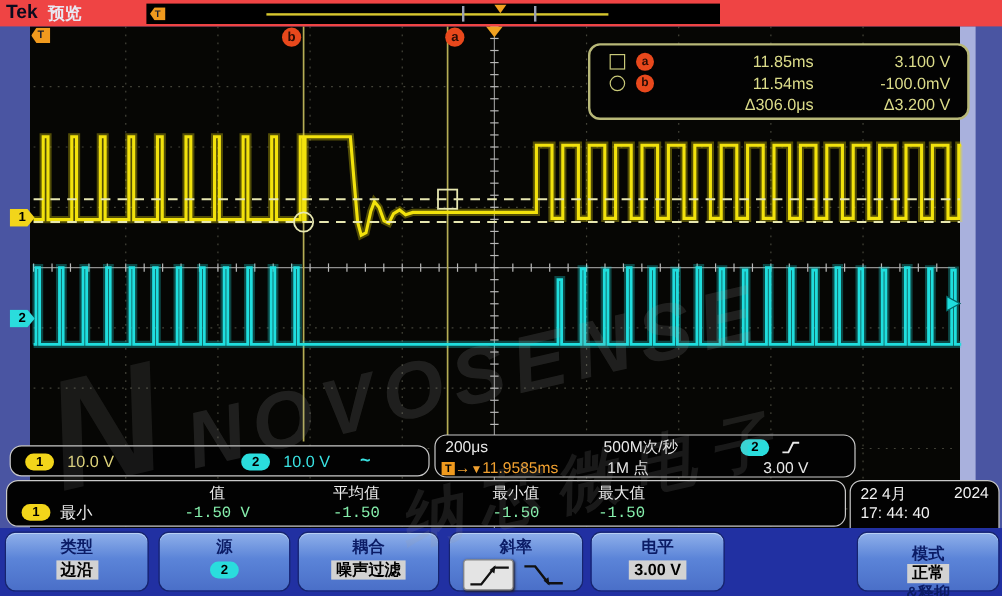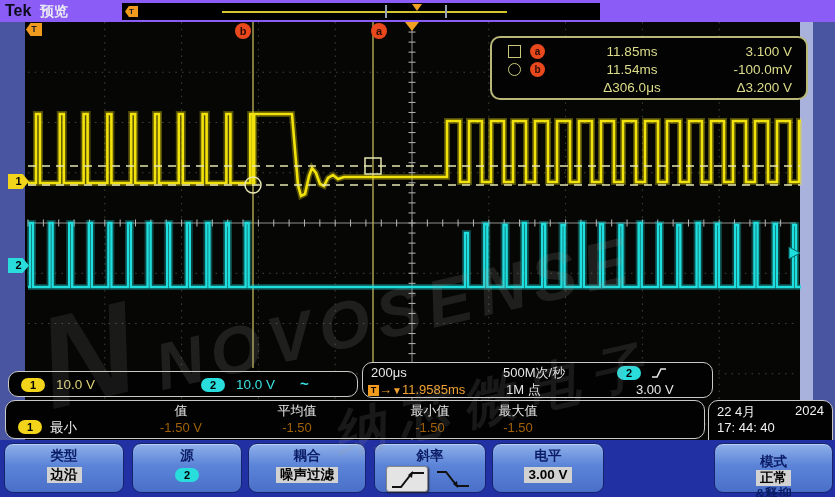--- a/index.html
+++ b/index.html
@@ -1,20 +1,20 @@
 <!DOCTYPE html>
 <html><head>
 <meta charset="utf-8">
 <style>
   * { margin:0; padding:0; box-sizing:border-box; }
   body { background:#222; font-family:"Liberation Sans","DejaVu Sans",sans-serif; }
   #scope { position:relative; width:835px; height:497px; background:#4a55a2; overflow:hidden; }
 
   
-  .topbar { position:absolute; left:0; top:0; width:835px; height:22px; background:#8b5cf6; z-index:30; }
+  .topbar { position:absolute; left:0; top:0; width:835px; height:22px; background:#ef4444; z-index:30; }
   .brand { position:absolute; left:5px; top:2px; font-size:16px; font-weight:900; color:#0b0b1e; letter-spacing:0; }
   .mode  { position:absolute; left:40px; top:3px; font-size:14px; font-weight:bold; color:#e8e8f2; }
   .recstrip { position:absolute; left:122px; top:3px; width:478px; height:17px; background:#000; }
   .rec-tflag { position:absolute; left:3px; top:3px; width:13px; height:11px; background:#f09a1e;
       clip-path:polygon(0 50%,30% 0,100% 0,100% 100%,30% 100%);
       color:#20232e; font-size:8px; font-weight:bold; text-align:center; line-height:11px; }
   .rec-line { position:absolute; left:100px; top:8px; width:285px; height:2px; background:#d6c62e; }
   .rec-brk { position:absolute; top:2px; width:2px; height:13px; background:#9aa0b4; }
   .rec-tri { position:absolute; left:290px; top:1px; width:0; height:0;
       border-left:5px solid transparent; border-right:5px solid transparent; border-top:7px solid #f0a020; }
@@ -35,21 +35,21 @@
       color:#2a0c04; font-size:11px; font-weight:bold; text-align:center; line-height:16px; }
 
   
   .curbox { position:absolute; left:490px; top:36px; width:318px; height:64px; background:#030303;
       border:2px solid #b8b878; border-radius:10px; z-index:20; color:#dcdc8a; font-size:13.5px; }
   .currow { position:absolute; left:0; width:100%; height:18px; line-height:18px; }
   .cur-marker { position:absolute; left:16px; top:2px; width:13px; height:13px; border:1.5px solid #c8c878; }
   .cur-marker.circ { border-radius:50%; }
   .cur-badge2 { position:absolute; left:38px; top:1px; width:15px; height:15px; border-radius:50%;
       background:#e8481c; color:#2a0c04; font-size:10px; font-weight:bold; text-align:center; line-height:15px; }
-  .cur-time { position:absolute; left:80px; width:120px; text-align:center; }
+  .cur-time { position:absolute; left:66px; width:120px; text-align:right; }
   .cur-volt { position:absolute; right:14px; width:130px; text-align:right; }
 
   
   .robox { position:absolute; background:#020202; border:1px solid #c9c9c9; border-radius:10px; z-index:20; }
   .chbar { left:8px; top:371px; width:350px; height:26px; }
   .pill { display:inline-block; width:24px; height:14px; border-radius:8px; color:#000;
       font-size:11px; font-weight:bold; text-align:center; line-height:14px; }
   .pill.y { background:#f2d51a; } .pill.c { background:#2adddd; }
   .chbar .p1 { position:absolute; left:12px; top:6px; }
   .chbar .v1 { position:absolute; left:47px; top:5px; color:#ded37a; font-size:13.5px; }
@@ -68,21 +68,21 @@
   .tb-tbox { display:inline-block; width:11px; height:11px; background:#f09a1e; color:#000;
       font-size:9px; font-weight:bold; text-align:center; line-height:11px; vertical-align:1px; }
   .tb-rec { position:absolute; left:143px; }
   .tb-lvl { position:absolute; left:273px; }
 
   .measbar { left:5px; top:400px; width:700px; height:39px; font-size:13px; }
   .meas-src { position:absolute; left:12px; top:19px; }
   .meas-name { position:absolute; left:44px; top:18px; color:#f0f0f0; font-size:13.5px;text-align:center; }
   .mcol { position:absolute; top:0; text-align:center; }
   .mcol .h { display:block; color:#ececec; height:18px; line-height:19px; }
-  .mcol .v { display:block; color:#a16207; height:18px; line-height:18px; }
+  .mcol .v { display:block; color:#86efac; height:18px; line-height:18px;font-family:Liberation Mono, monospace; }
 
   .datebox { left:708px; top:400px; width:125px; height:50px; color:#f2f2f2; font-size:13px; }
   .datebox .dr { position:absolute; top:2px; left:8px; right:8px; display:flex; justify-content:space-between; }
   .datebox .tr { position:absolute; top:19px; left:8px; }
 
   
   .menubar { position:absolute; left:0; top:440px; width:835px; height:57px; background:#2130a2; z-index:25; }
   .mbtn { position:absolute; top:3px; height:50px; border-radius:9px; border:1px solid #16246e;
       background:linear-gradient(#8fb0ea,#5b84d8 45%,#4a6fc8); box-shadow:inset 0 1px 0 #b8d0f4;
       text-align:center; color:#0b1c66; font-size:13.5px; font-weight:bold; cursor:pointer; }

